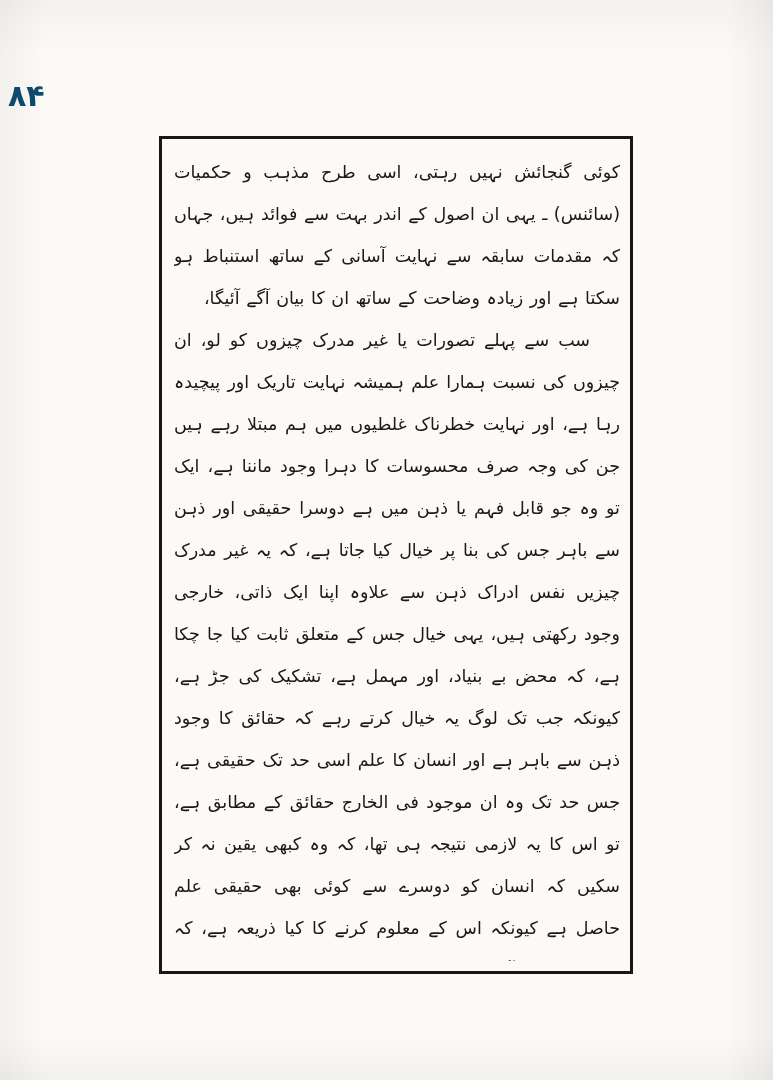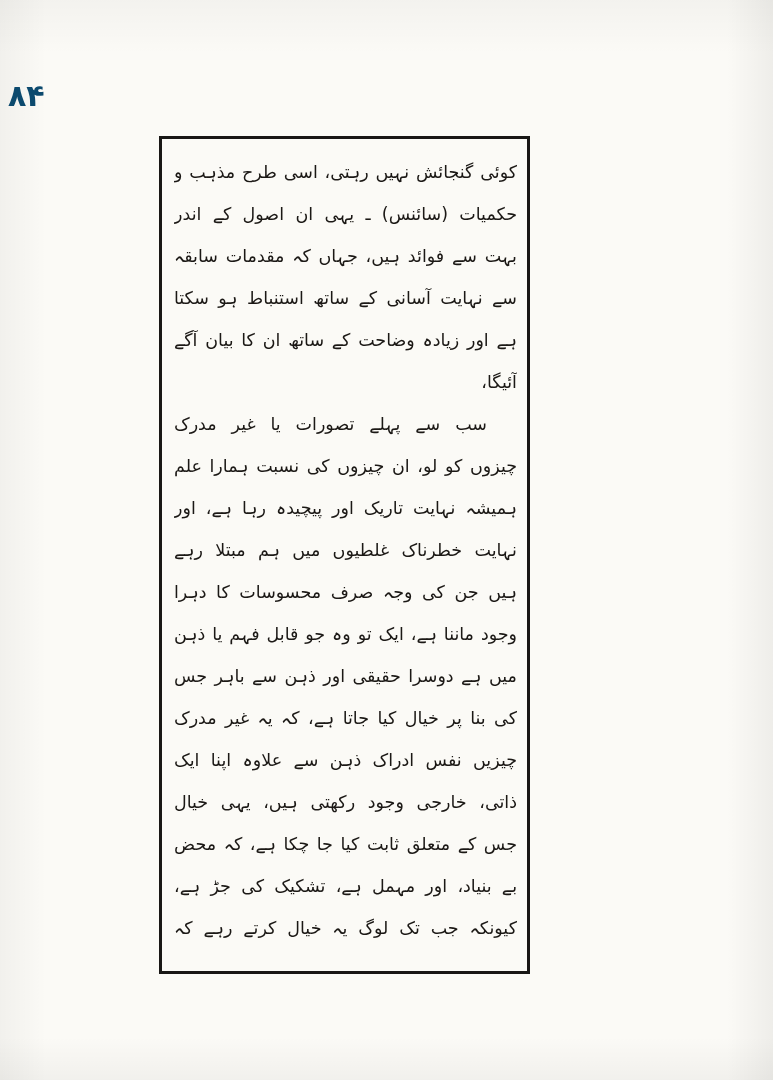--- a/index.html
+++ b/index.html
@@ -32,21 +32,21 @@
     text-align: left;
     font-size: 30px;
     font-weight: bold;
     letter-spacing: 2px;
     color: #0c4a6e;
   }
   .text-frame {
     position: absolute;
     left: 159px;
     top: 136px;
-    width: 371px;
+    width: 474px;
     height: 838px;
     border: 3px solid #191715;
     box-sizing: border-box;
     padding: 12px 10px 10px 12px;
     background: #fbfaf6;
   }
   .text-frame .inner {
     width: 100%;
     height: 100%;
     overflow: hidden;

